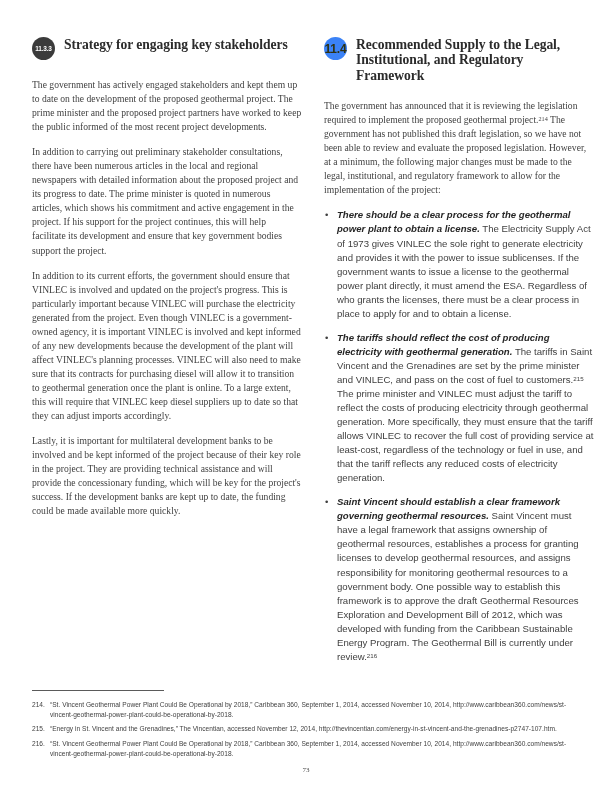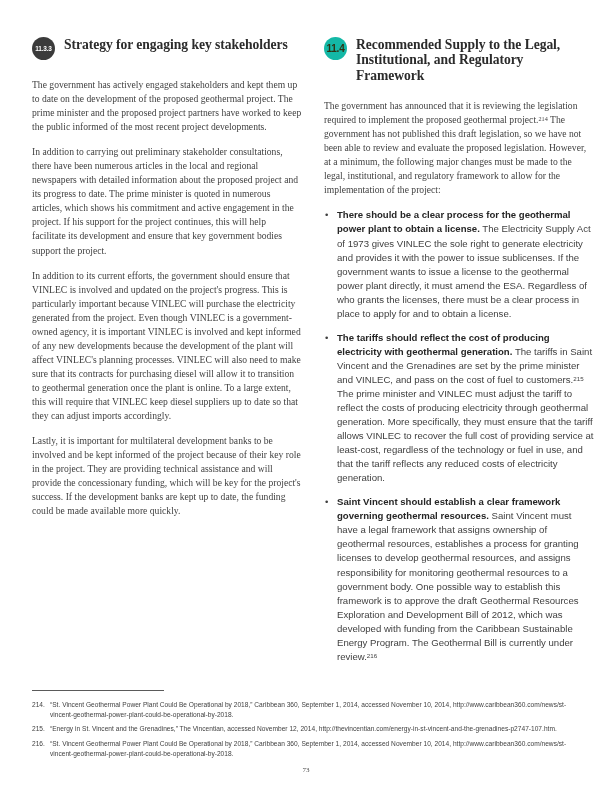--- a/index.html
+++ b/index.html
@@ -57,23 +57,23 @@
     font-weight: bold;
     color: #ffffff;
     letter-spacing: -0.2px;
     margin-top: 1px;
   }
   .badge-dark {
     background: #3b3b3b;
     font-size: 6.5px;
   }
   .badge-olive {
-    background: #14b8a6;
+    background: #3b82f6;
     color: #2f3212;
-    font-size: 10px;
+    font-size: 12px;
   }
 
   .section-title {
     font-family: "Liberation Serif", serif;
     font-size: 13.6px;
     font-weight: bold;
     line-height: 1.13;
     color: #2b2b2b;
     letter-spacing: -0.05px;
     padding-top: 1px;
@@ -119,20 +119,21 @@
     content: "•";
     position: absolute;
     left: 1px;
     top: 0;
     color: #3f3f3f;
     font-size: 9.6px;
   }
   .bullet b {
     font-weight: bold;
     color: #262626;
+    font-style: italic;
   }
 
   
   .footnotes {
     position: absolute;
     left: 32px;
     top: 690px;
     width: 556px;
   }
   .fn-rule {

